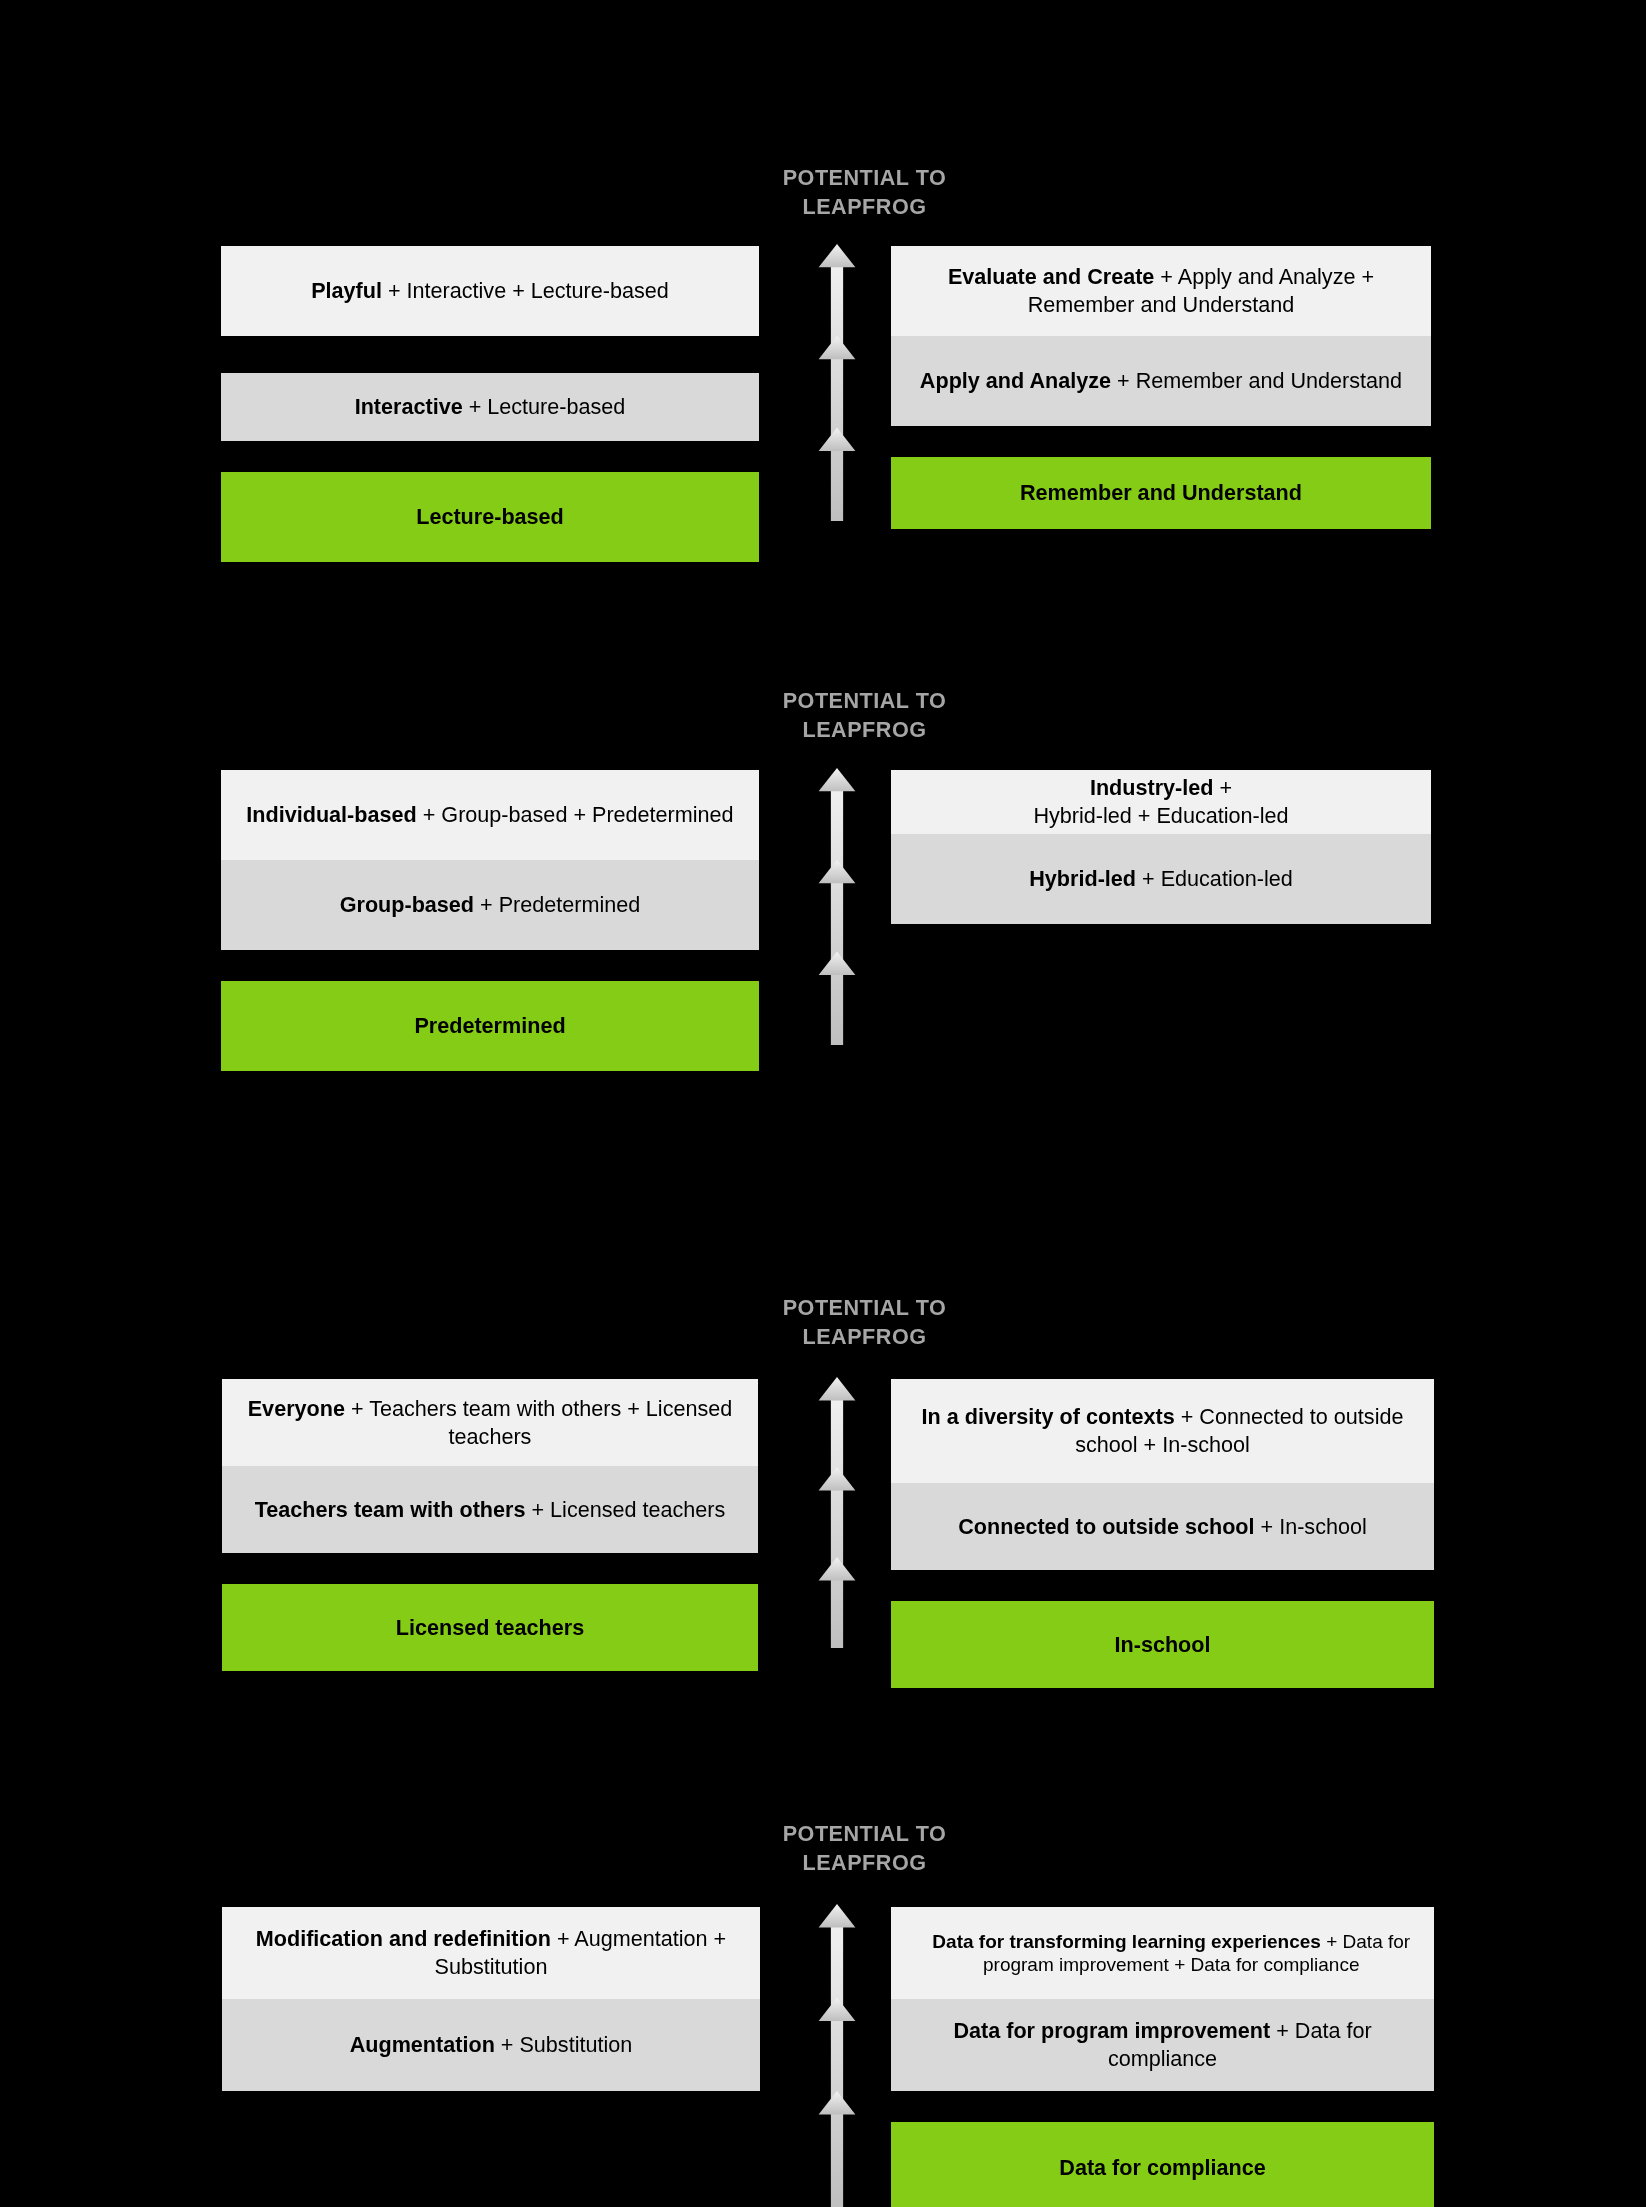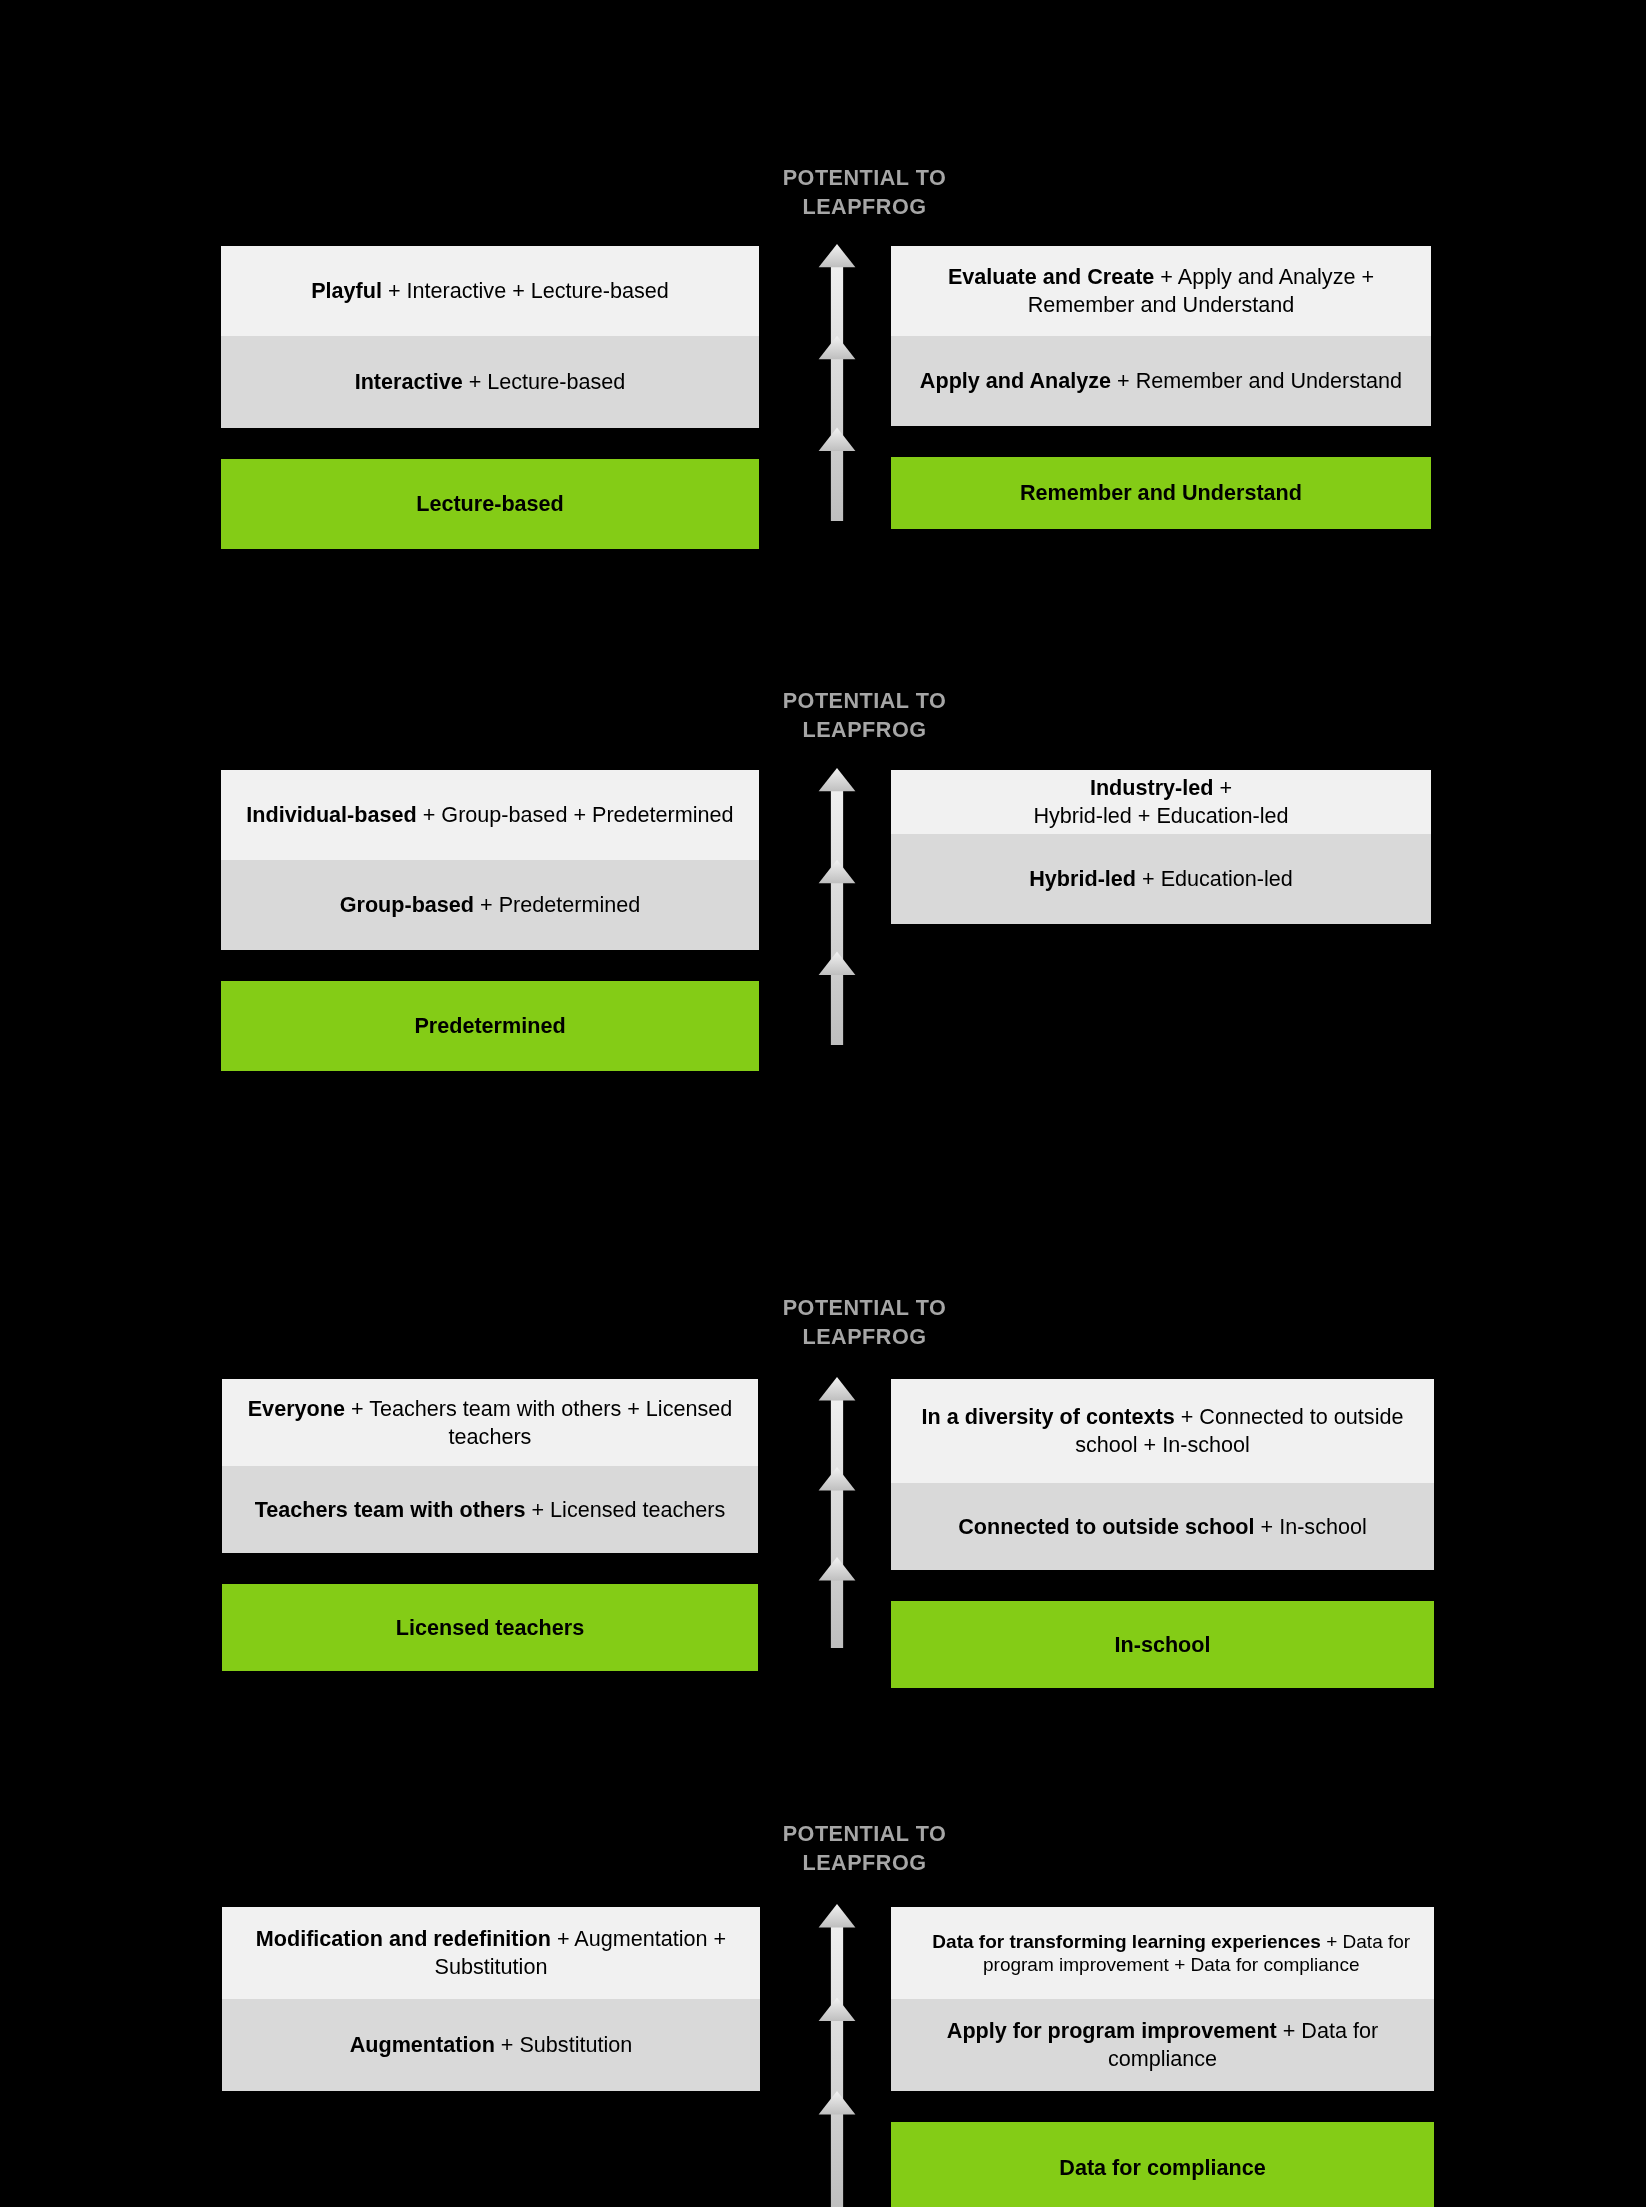--- a/index.html
+++ b/index.html
@@ -85,21 +85,21 @@
 <div class="sheet">
 
   <div class="section" style="top:0;">
     <div class="section-title" style="top:164px;">POTENTIAL TO
 LEAPFROG</div>
 
     <div class="ladder left" style="top:246px;">
       <div class="rung top" style="height:90px;">
         <span><span class="b">Playful</span><span class="n"> + Interactive + Lecture-based</span></span>
       </div>
-      <div class="rung middle" style="height:92px;">
+      <div class="rung middle" style="height:68px;margin-top:37px;">
         <span><span class="b">Interactive</span><span class="n"> + Lecture-based</span></span>
       </div>
       <div class="rung bottom" style="height:90px;">
         <span><span class="b">Lecture-based</span><span class="n"></span></span>
       </div>
     </div>
 
     <div class="arrow" style="top:244px;height:277px;">
       <svg viewBox="0 0 48 320" preserveAspectRatio="none" aria-hidden="true">
         <defs>
@@ -248,21 +248,21 @@
           <polygon points="24,216 45,243 3,243"></polygon>
         </g>
       </svg>
     </div>
 
     <div class="ladder right" style="top:1907px;left:891px;width:543px;">
       <div class="rung top dense" style="height:92px;padding-left:40px;">
         <span><span class="b">Data for transforming learning experiences</span><span class="n"> + Data for program improvement + Data for compliance</span></span>
       </div>
       <div class="rung middle" style="height:92px;">
-        <span><span class="b">Apply for program improvement</span><span class="n"> + Data for compliance</span></span>
+        <span><span class="b">Data for program improvement</span><span class="n"> + Data for compliance</span></span>
       </div>
       <div class="rung bottom" style="height:92px;">
         <span><span class="b">Data for compliance</span><span class="n"></span></span>
       </div>
     </div>
   </div>
 
 </div>
 
 

